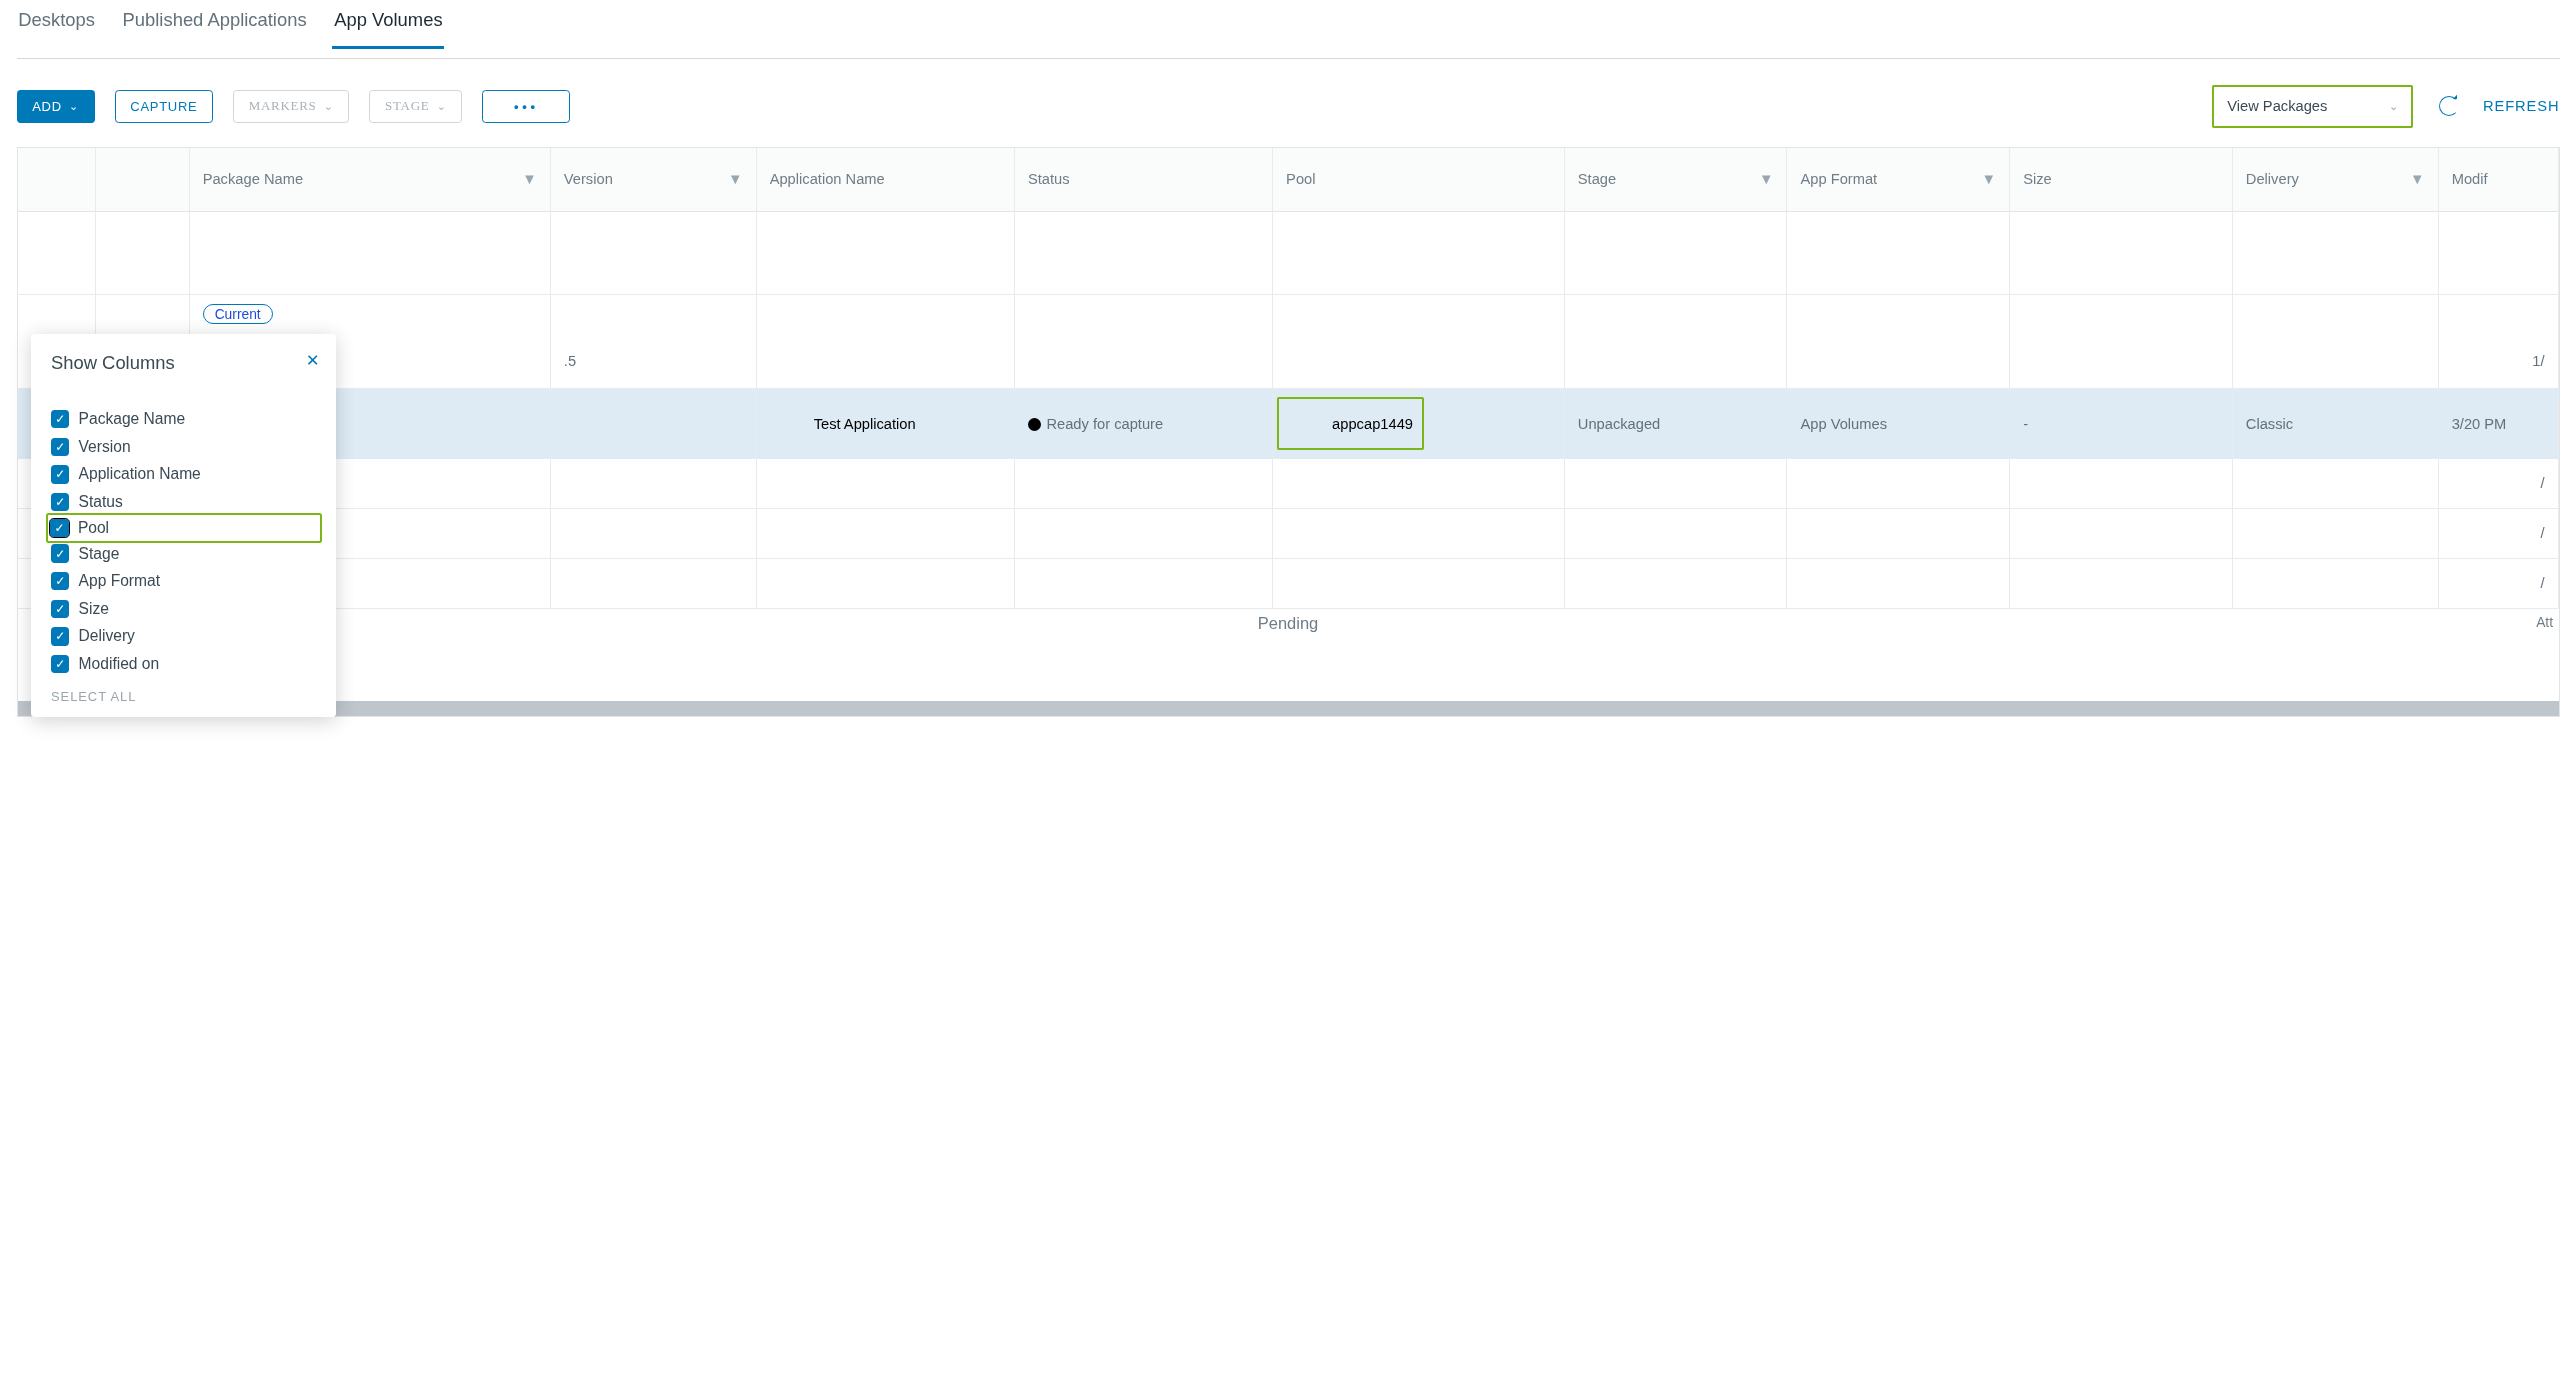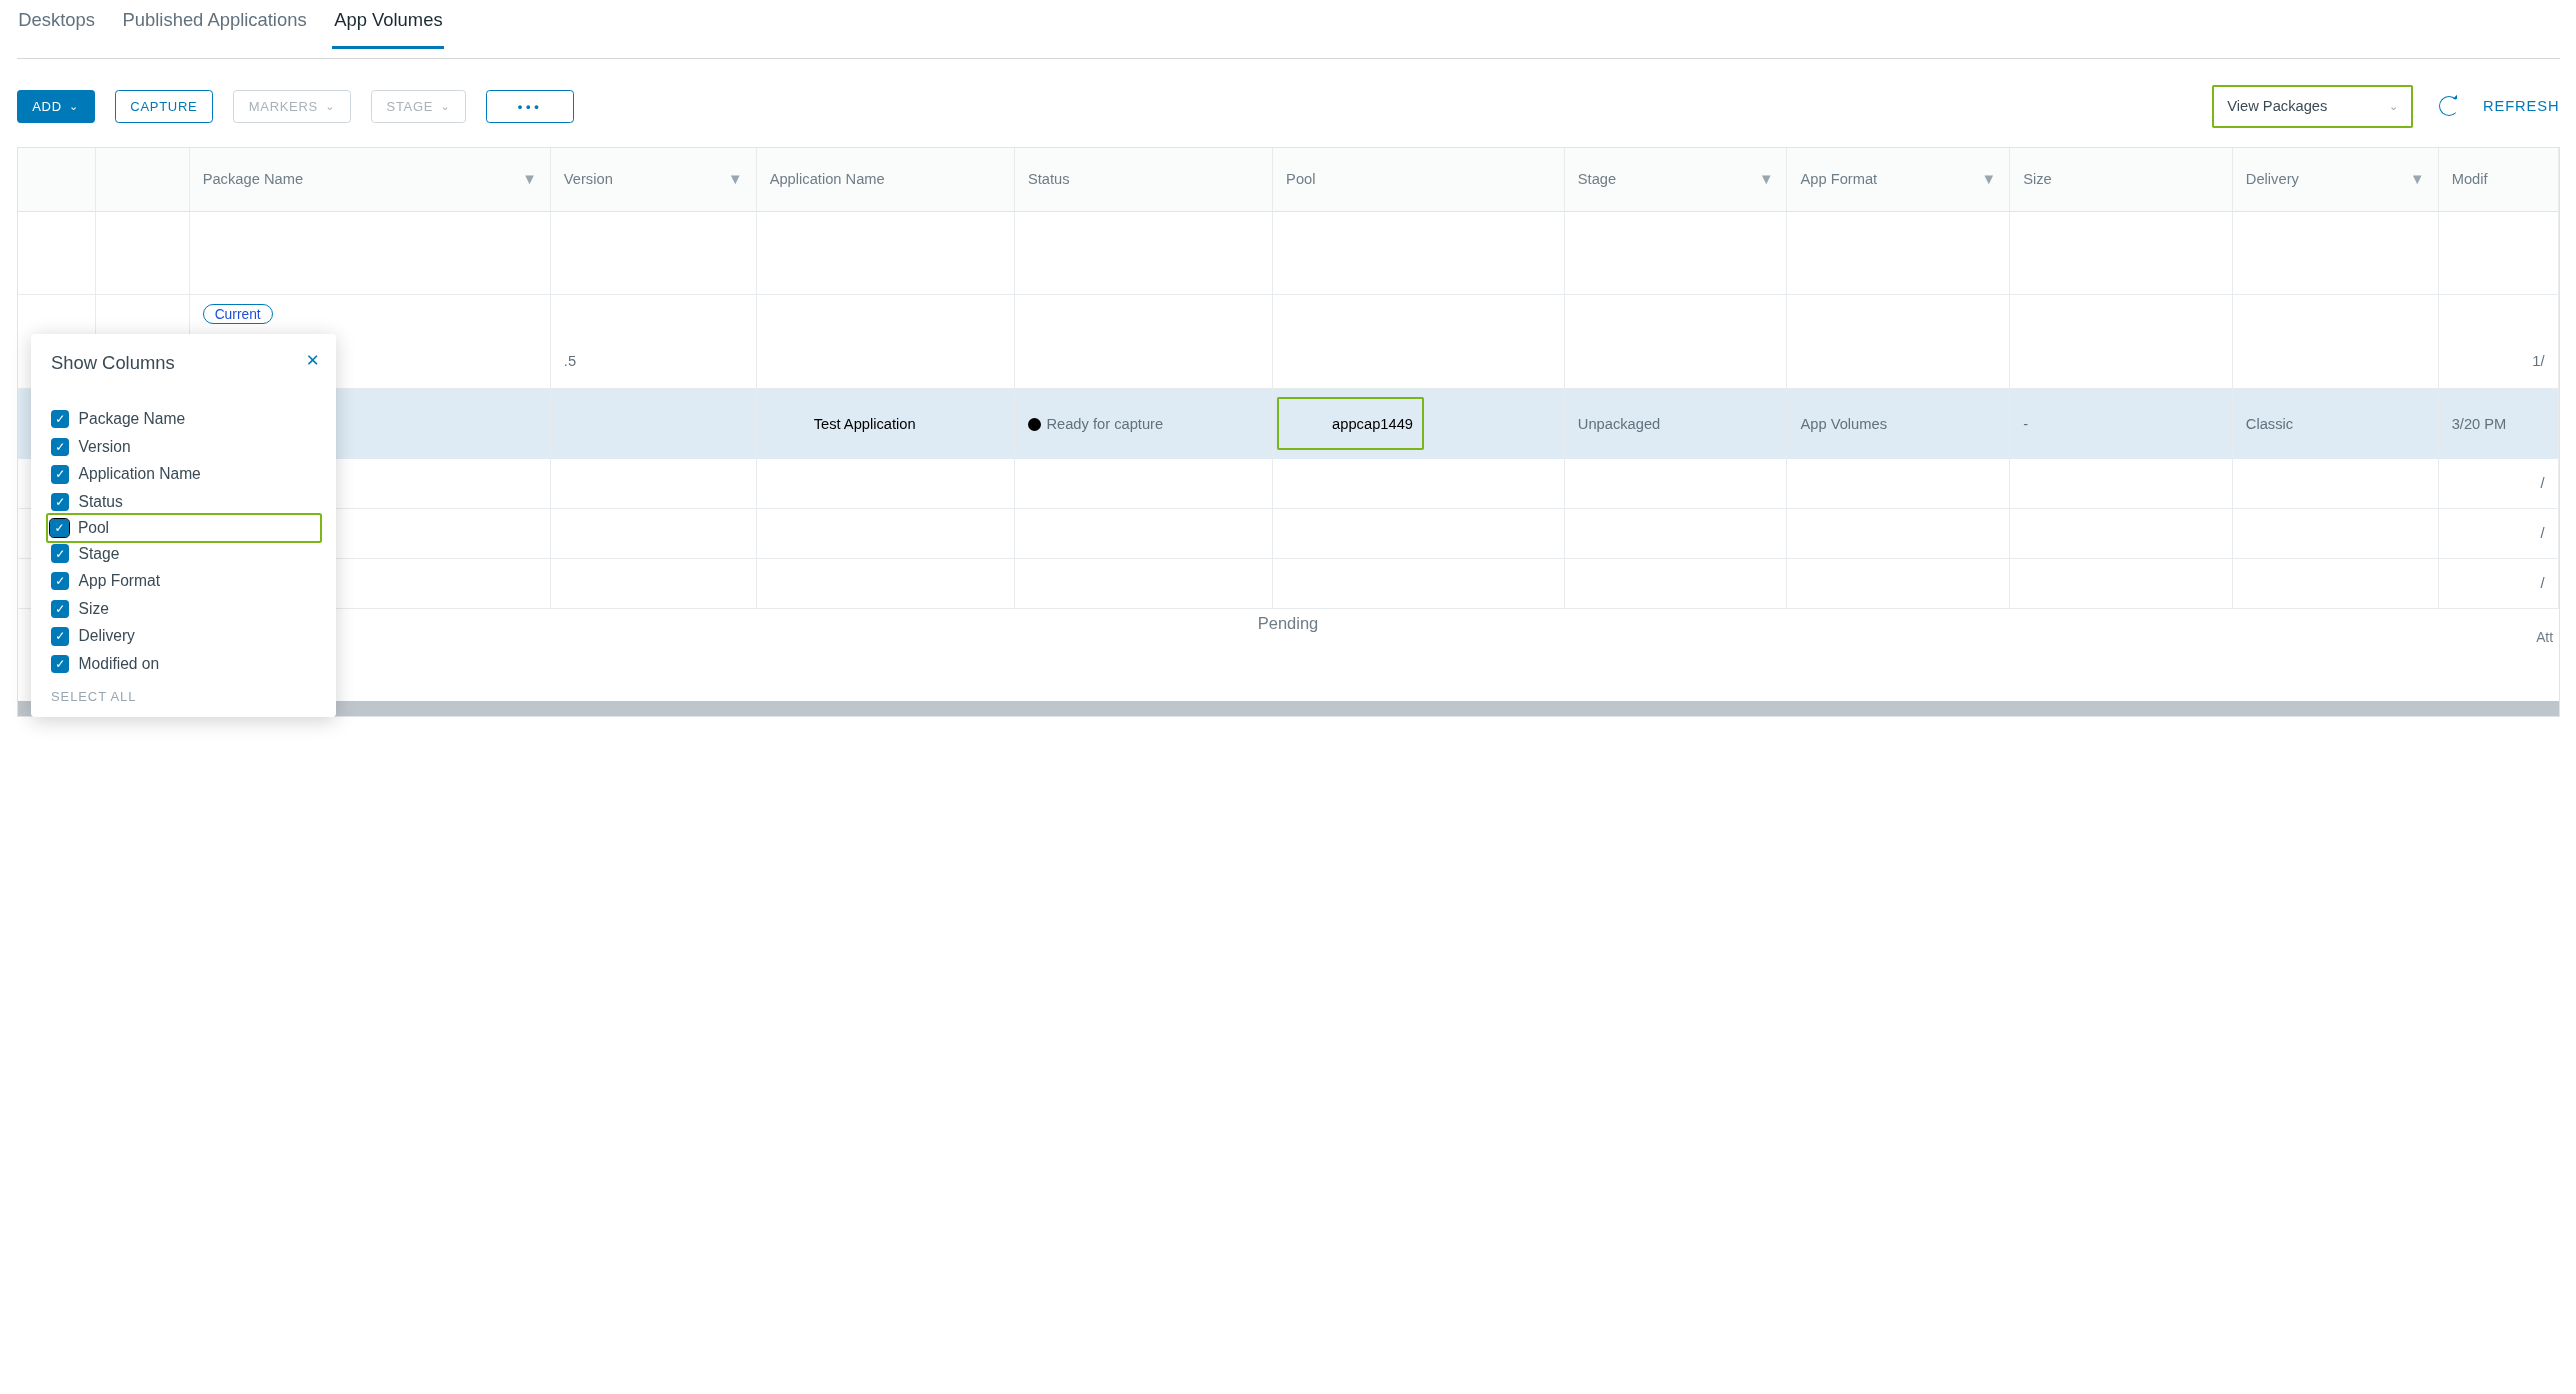--- a/index.html
+++ b/index.html
@@ -52,21 +52,21 @@
       border-radius:3.7px;
       font-size:13px;
       letter-spacing:0.7px;
       font-weight:500;
       cursor:pointer;
       border:0.9px solid transparent;
       text-transform:uppercase;
     }
     .btn-primary { background:#0079b8; color:#fff; }
     .btn-outline { background:#fff; color:#0079b8; border-color:#0079b8; }
-    .btn-disabled { background:#fff; color:#a9b2b8; border-color:#cfd6dc; cursor:default; }
+    .btn-disabled { background:#fff; color:#a9b2b8; border-color:#cfd6dc; cursor:default;font-family:Liberation Serif, serif; }
     .btn-icon-only { width:88px; justify-content:center; }
     .chev { font-size:11px; margin-left:1.8px; }
     .view-select {
       border:2.8px solid #7cb518;
       border-radius:1.8px;
       padding:1.8px;
     }
     .view-select-inner {
       background:#fff;
       display:flex;
@@ -367,21 +367,21 @@
         <div class="cell"></div>
         <div class="cell"></div>
         <div class="cell"></div>
         <div class="cell"></div>
         <div class="cell"></div>
         <div class="cell">/</div>
       </div>
   </div>
   <div style="position:relative;">
     <div class="pending">Pending</div>
-    <div style="position:absolute;right:5.5px;top:16px;font-size:13.8px;color:#6f7d87">Att</div>
+    <div style="position:absolute;right:5.5px;top:1px;font-size:13.8px;color:#6f7d87">Att</div>
   </div>
   <div class="scrollbar-bottom"></div>
 </div>
 
 <div class="popup">
   <span class="close">✕</span>
   <h3>Show Columns</h3>
   <div class="opt">
       <span class="chk">✓</span>
       <span>Package Name</span>

